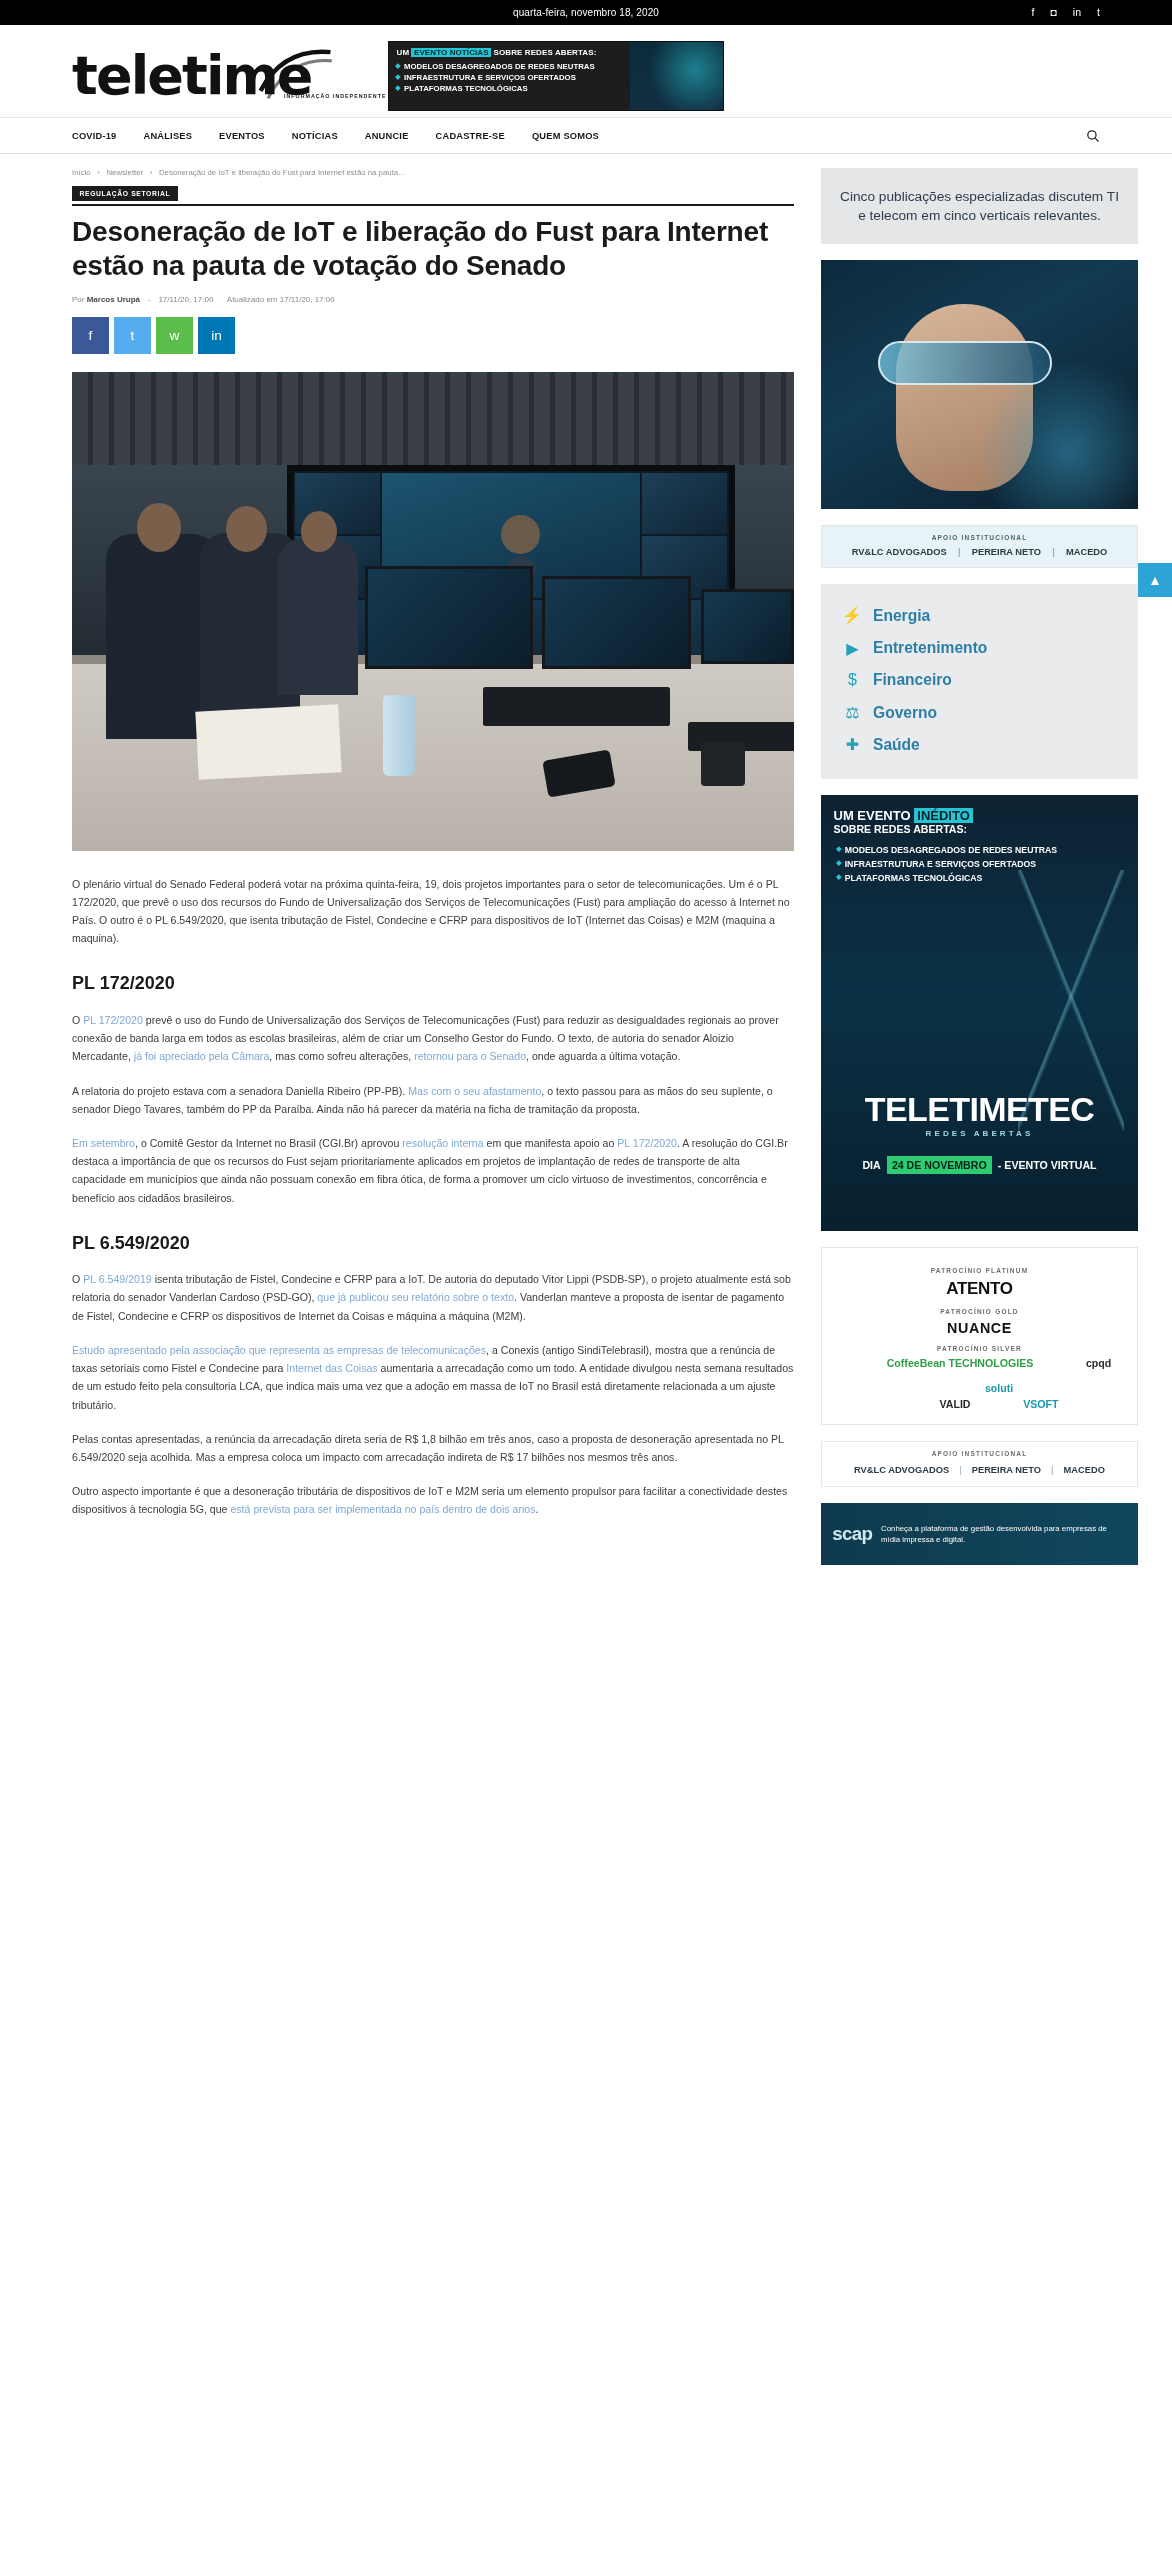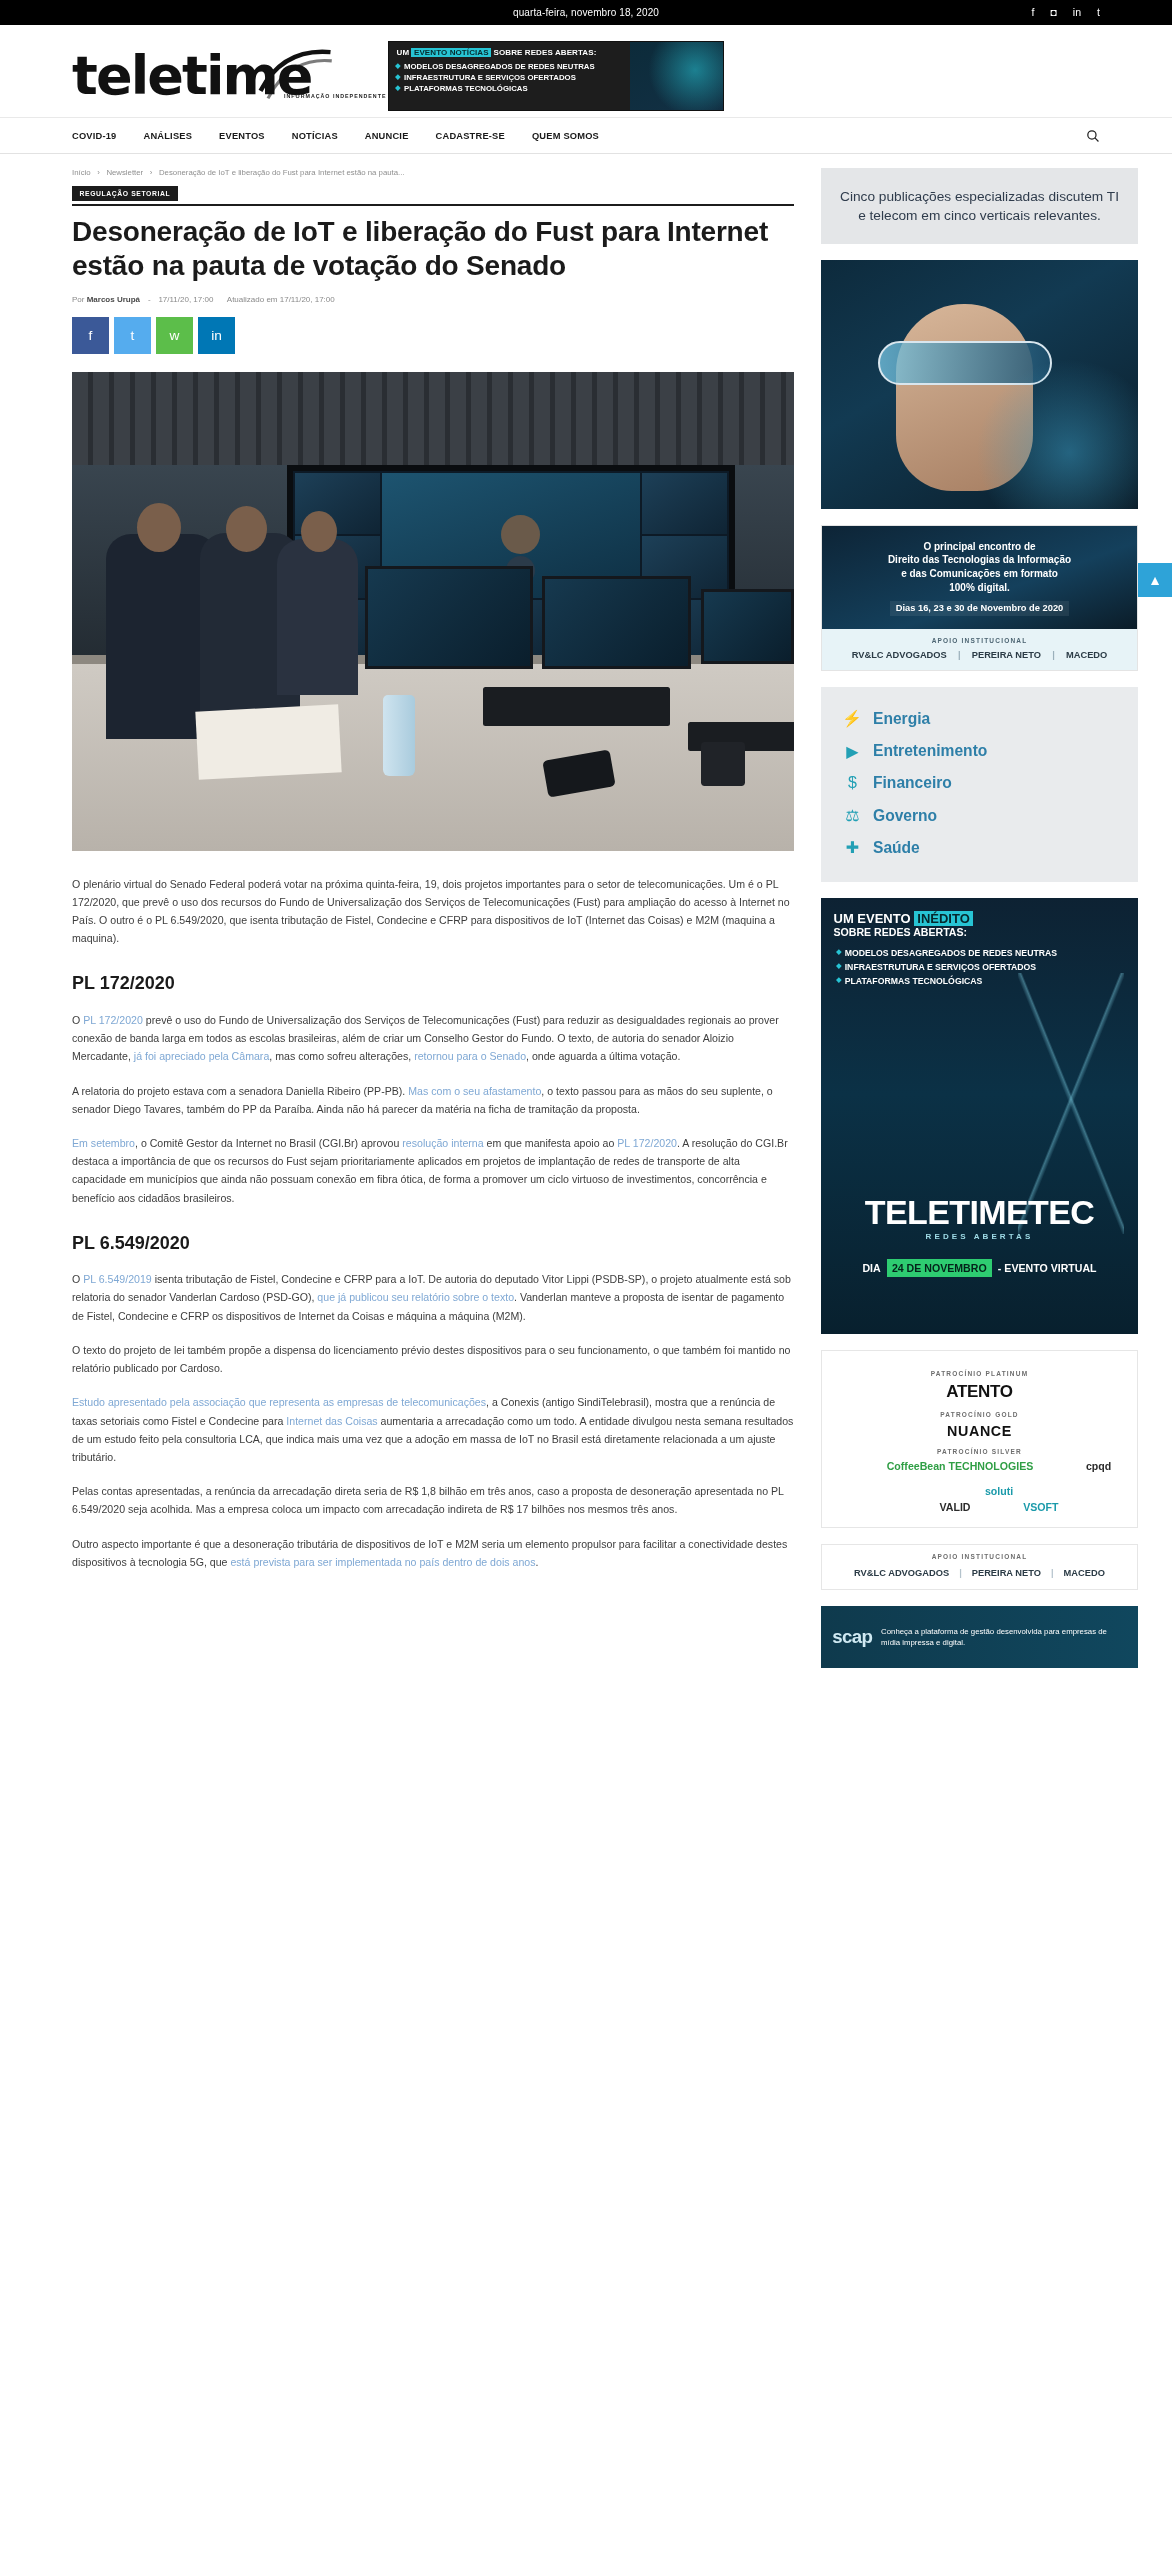--- a/index.html
+++ b/index.html
@@ -676,21 +676,20 @@
       <p>
         <a href="#">Em setembro</a><span>, o Comitê Gestor da Internet no Brasil (CGI.Br) aprovou </span><a href="#">resolução interna</a><span> em que manifesta apoio ao </span><a href="#">PL 172/2020</a><span>. A resolução do CGI.Br destaca a importância de que os recursos do Fust sejam prioritariamente aplicados em projetos de implantação de redes de transporte de alta capacidade em municípios que ainda não possuam conexão em fibra ótica, de forma a promover um ciclo virtuoso de investimentos, concorrência e benefício aos cidadãos brasileiros.</span>
       </p>
 
       <h2 class="sub">PL 6.549/2020</h2>
 
       <p>
         <span>O </span><a href="#">PL 6.549/2019</a><span> isenta tributação de Fistel, Condecine e CFRP para a IoT. De autoria do deputado Vitor Lippi (PSDB-SP), o projeto atualmente está sob relatoria do senador Vanderlan Cardoso (PSD-GO), </span><a href="#">que já publicou seu relatório sobre o texto</a><span>. Vanderlan manteve a proposta de isentar de pagamento de Fistel, Condecine e CFRP os dispositivos de Internet da Coisas e máquina a máquina (M2M).</span>
       </p>
 
-      <p>O texto do projeto de lei também propõe a dispensa do licenciamento prévio destes dispositivos para o seu funcionamento, o que também foi mantido no relatório publicado por Cardoso.</p>
 
       <p>
         <a href="#">Estudo apresentado pela associação que representa as empresas de telecomunicações</a><span>, a Conexis (antigo SindiTelebrasil), mostra que a renúncia de taxas setoriais como Fistel e Condecine para </span><a href="#">Internet das Coisas</a><span> aumentaria a arrecadação como um todo. A entidade divulgou nesta semana resultados de um estudo feito pela consultoria LCA, que indica mais uma vez que a adoção em massa de IoT no Brasil está diretamente relacionada a um ajuste tributário.</span>
       </p>
 
       <p>Pelas contas apresentadas, a renúncia da arrecadação direta seria de R$ 1,8 bilhão em três anos, caso a proposta de desoneração apresentada no PL 6.549/2020 seja acolhida. Mas a empresa coloca um impacto com arrecadação indireta de R$ 17 bilhões nos mesmos três anos.</p>
 
       <p>
         <span>Outro aspecto importante é que a desoneração tributária de dispositivos de IoT e M2M seria um elemento propulsor para facilitar a conectividade destes dispositivos à tecnologia 5G, que </span><a href="#">está prevista para ser implementada no país dentro de dois anos</a><span>.</span>
       </p>
@@ -706,27 +705,20 @@
       <div class="sb-block">
         <div class="sb-img1">
           <div class="face"></div>
           <div class="visor"></div>
           <div class="glow"></div>
         </div>
       </div>
 
       <div class="sb-block">
         <div class="sb-ad2">
-          <div class="top">
-            <div class="l1">O principal encontro de</div>
-            <div class="l2">Direito das Tecnologias da Informação</div>
-            <div class="l2">e das Comunicações em formato</div>
-            <div class="l3">100% digital.</div>
-            <div class="dates">Dias 16, 23 e 30 de Novembro de 2020</div>
-          </div>
           <div class="bottom">
             <div class="apoio">APOIO INSTITUCIONAL</div>
             <div class="brands">
               <span>RV&amp;LC ADVOGADOS</span>
               <span class="sep">|</span>
               <span>PEREIRA NETO</span>
               <span class="sep">|</span>
               <span>MACEDO</span>
             </div>
           </div>

